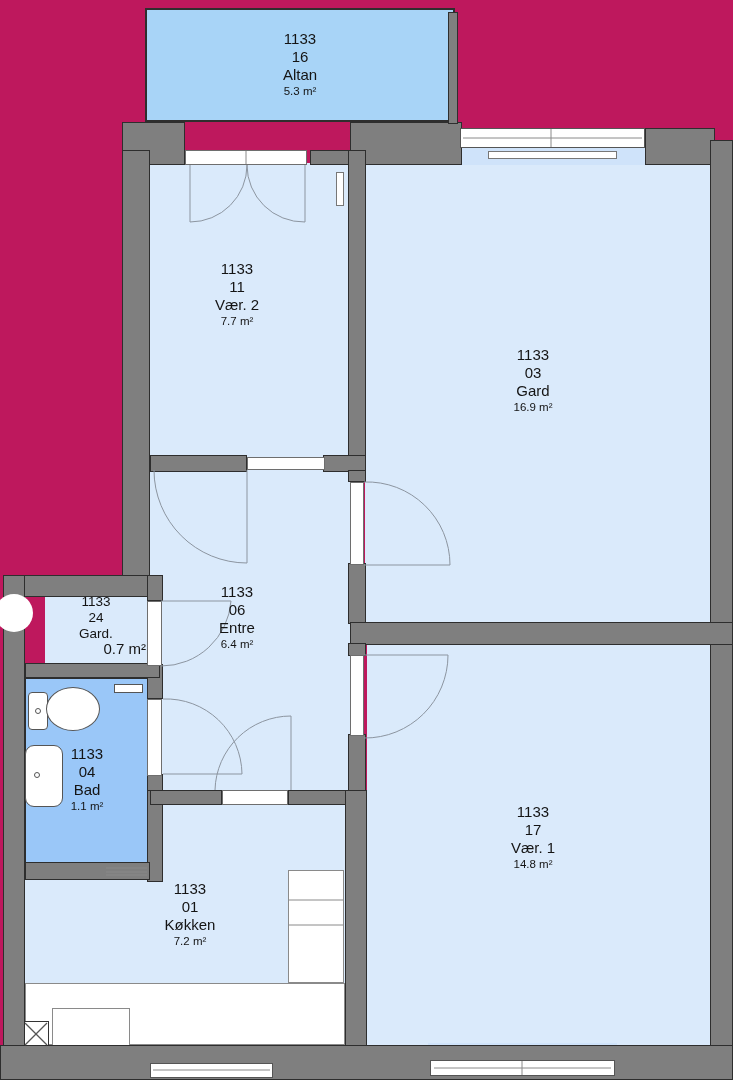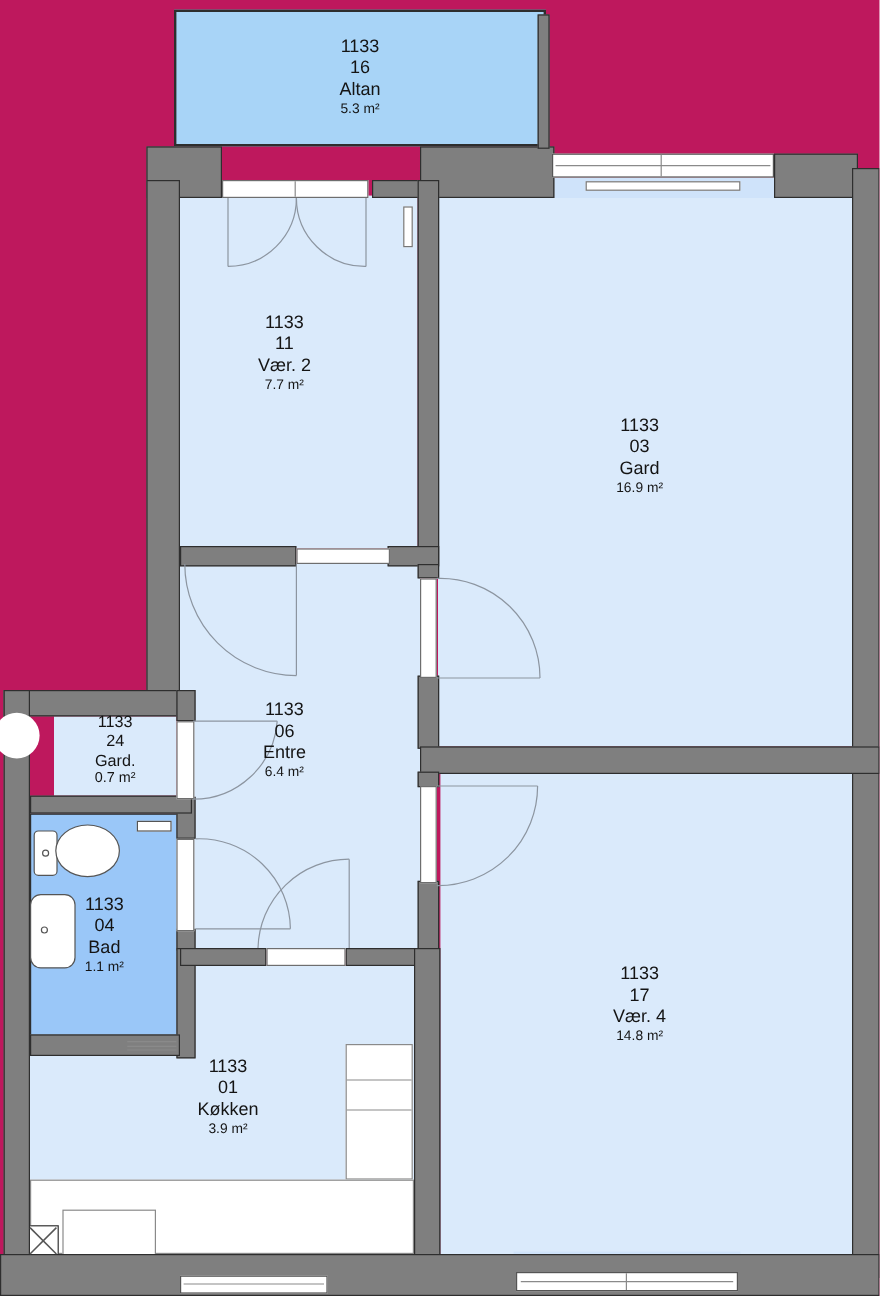--- a/index.html
+++ b/index.html
@@ -16,21 +16,21 @@
   .fixture{position:absolute;background:#ffffff;border:1.3px solid #555555;box-sizing:border-box;}
   .counter{position:absolute;background:#ffffff;border:1px solid #8a8a8a;box-sizing:border-box;}
   .radiator{position:absolute;background:#ffffff;border:1px solid #777777;box-sizing:border-box;}
   .round{border-radius:50%;}
   .circle-white{position:absolute;background:#ffffff;border-radius:50%;}
   .overlay{position:absolute;left:0;top:0;pointer-events:none;}
   .label{position:absolute;text-align:center;color:#141414;}
   .label .big{display:block;font-size:15px;line-height:18px;}
   .label .small{display:block;font-size:11.5px;line-height:14px;}
   .label--tight .big{font-size:13.5px;line-height:16px;}
-  .label--tight .small{font-size:12px;line-height:13px;}
+  .label--tight .small{font-size:15px;line-height:13px;text-align:right;}
 </style>
 </head>
 <body>
 
 <div class="plan">
 
   <div class="room room--balcony" style="left:145px;top:8px;width:310px;height:114px;"></div>
   <div class="room" style="left:150px;top:163px;width:198px;height:294px;"></div>
   <div class="room" style="left:365px;top:165px;width:345px;height:457px;"></div>
   <div class="room" style="left:150px;top:470px;width:200px;height:322px;"></div>
@@ -174,22 +174,22 @@
   <div class="label" style="left:32px;top:745px;width:110px;">
     <span class="big">1133</span>
     <span class="big">04</span>
     <span class="big">Bad</span>
     <span class="small">1.1 m²</span>
   </div>
   <div class="label" style="left:130px;top:880px;width:120px;">
     <span class="big">1133</span>
     <span class="big">01</span>
     <span class="big">Køkken</span>
-    <span class="small">3.9 m²</span>
+    <span class="small">7.2 m²</span>
   </div>
   <div class="label" style="left:473px;top:803px;width:120px;">
     <span class="big">1133</span>
     <span class="big">17</span>
-    <span class="big">Vær. 4</span>
+    <span class="big">Vær. 1</span>
     <span class="small">14.8 m²</span>
   </div>
 
 </div>
 
 </body></html>

